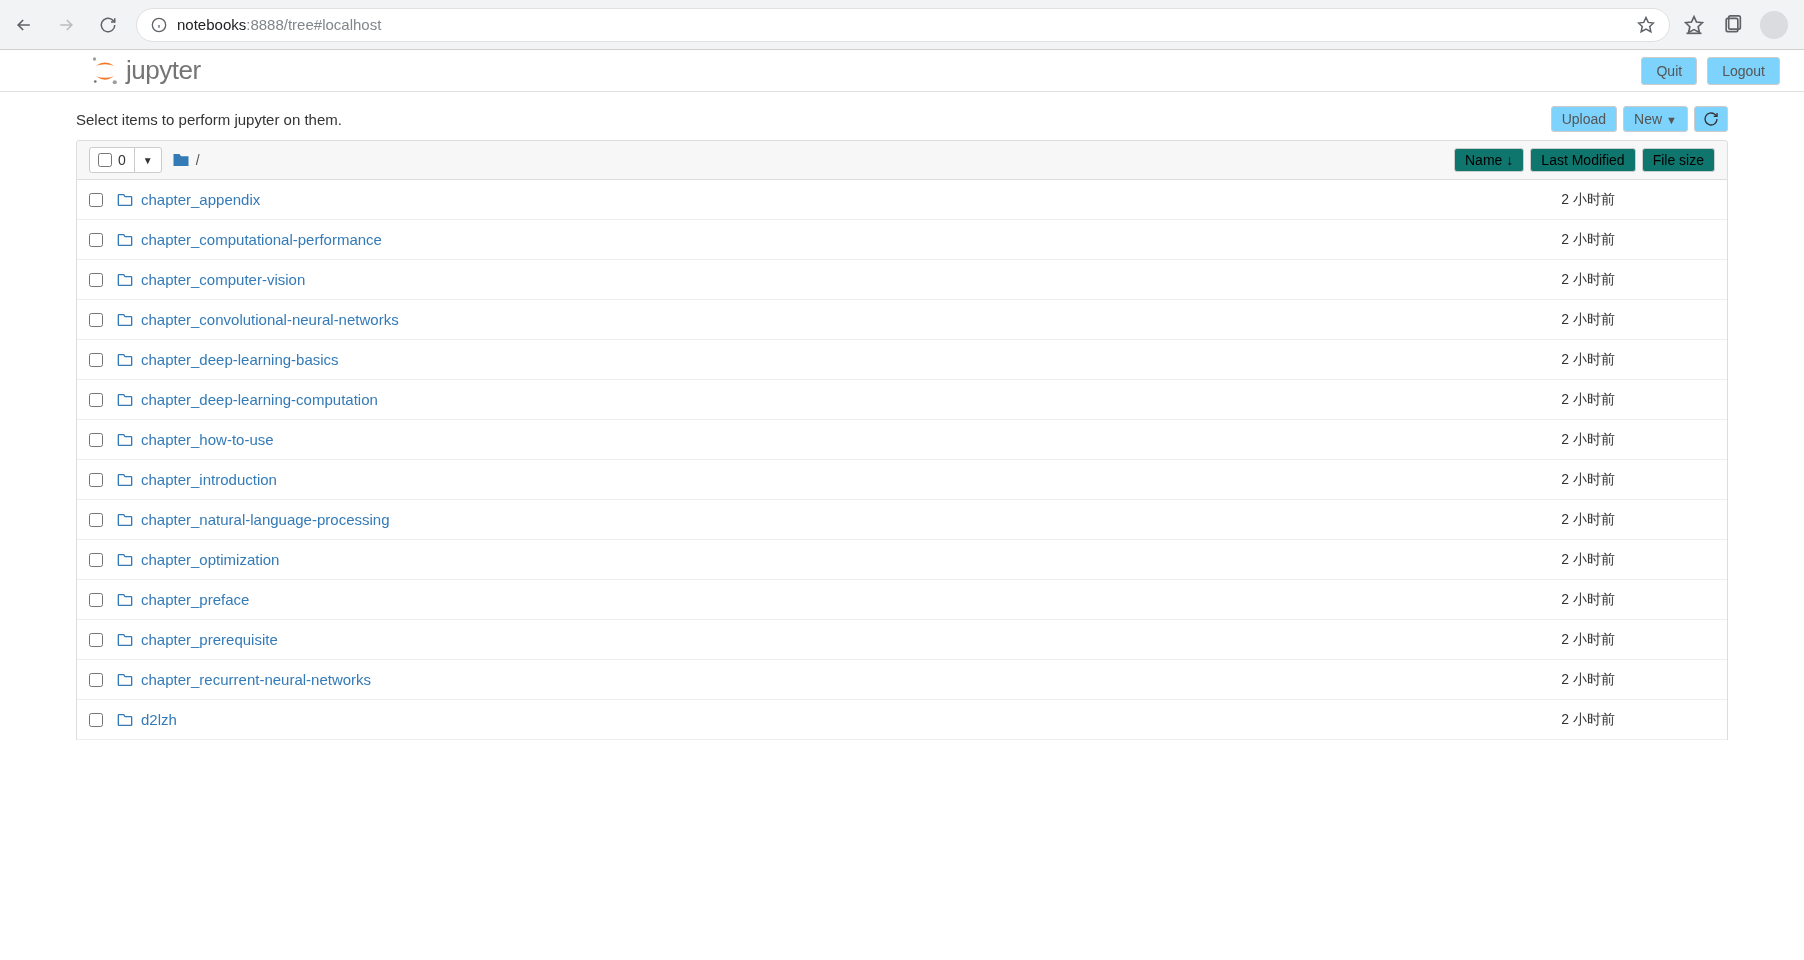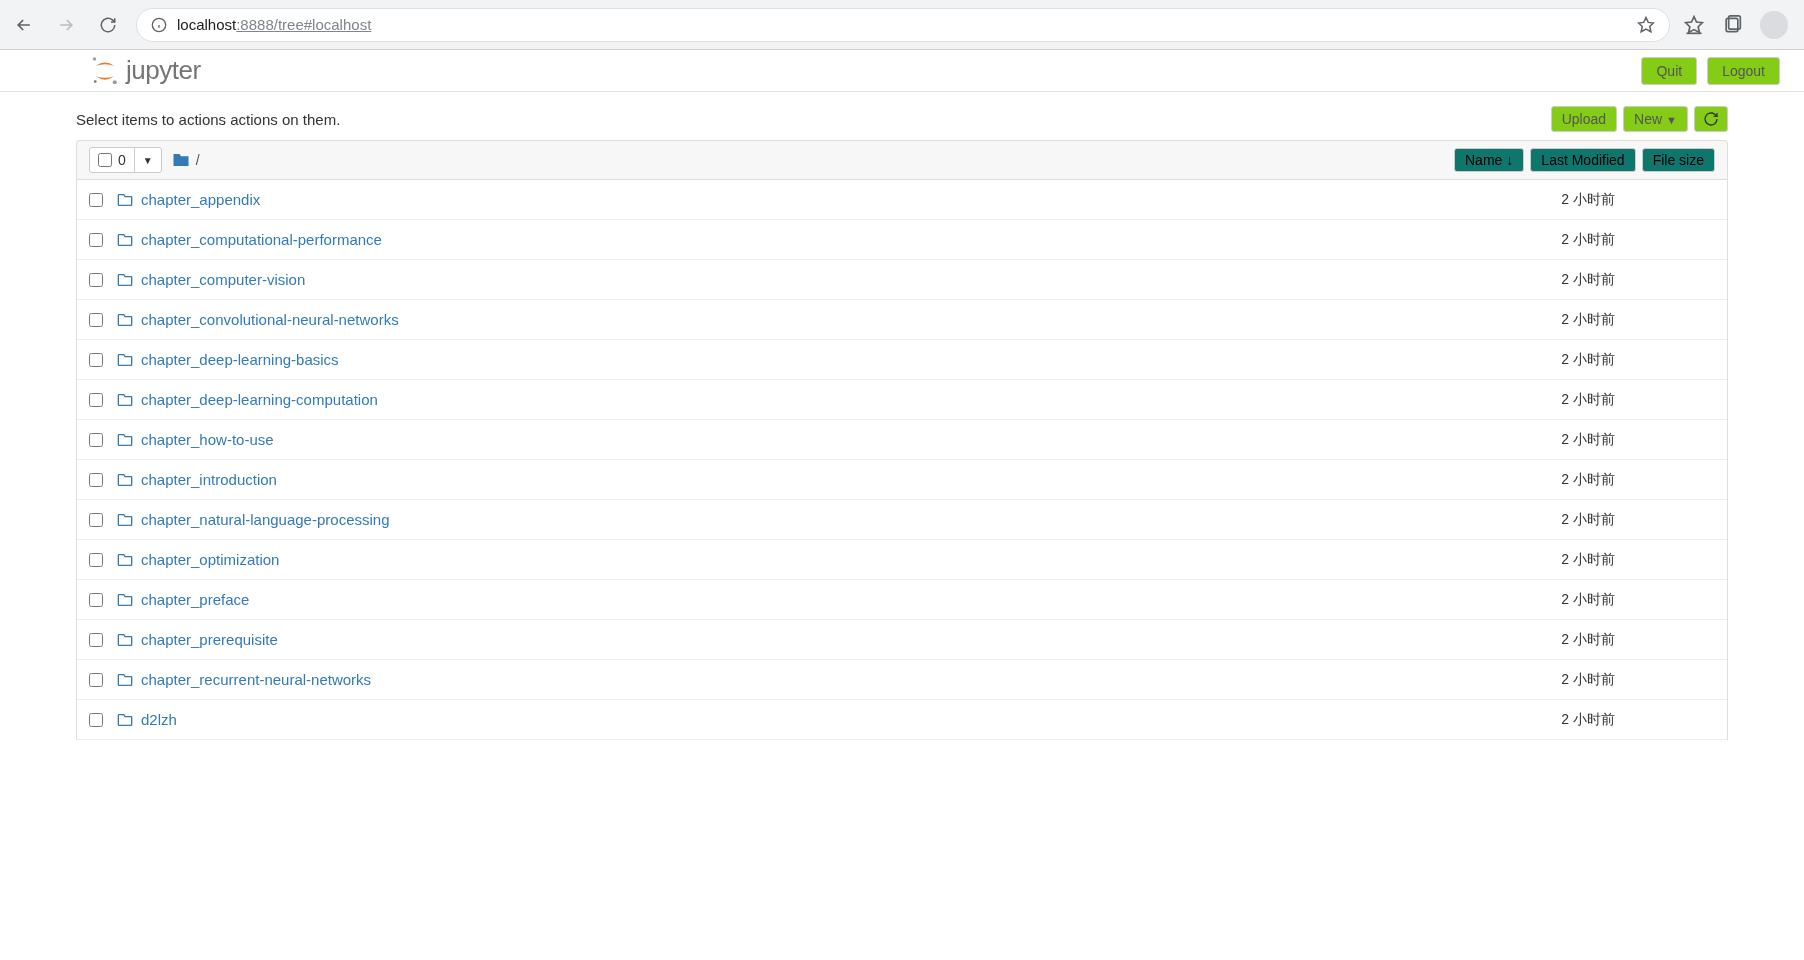--- a/index.html
+++ b/index.html
@@ -11,33 +11,33 @@
     padding: 0 10px; border-bottom: 1px solid #d0d0d0; gap: 14px;
   }
   .nav-btn { width: 28px; height: 28px; display:flex; align-items:center; justify-content:center; color:#5f6368; cursor:pointer; }
   .nav-btn.disabled { color: #bdbdbd; }
   .address-bar {
     flex: 1; height: 34px; background: #fff; border-radius: 17px;
     display:flex; align-items:center; padding: 0 14px; gap: 10px;
     color: #5f6368; border:1px solid #e0e0e0;
   }
   .address-text { flex:1; color:#202124; font-size:15px; }
-  .address-text .dim { color:#80868b;text-decoration:underline; }
+  .address-text .dim { color:#80868b; }
   .chrome-icons { display:flex; gap:18px; align-items:center; color:#5f6368; padding-right:6px;}
   .avatar { width:28px;height:28px;border-radius:50%;background:#dadce0; }
 
   
   .jp-header {
     display:flex; align-items:center; justify-content:space-between;
     padding: 8px 24px 8px 90px; border-bottom: 1px solid #e0e0e0; height:42px;
   }
   .jp-logo { display:flex; align-items:center; gap:6px; }
   .jp-header-buttons { display:flex; gap:10px; }
   .btn {
-    border:1px solid #ccc; background:#84cc16; padding:5px 14px; font-size:14px;
+    border:1px solid #ccc; background:#7dd3fc; padding:5px 14px; font-size:14px;
     color:#555; border-radius:3px; cursor:pointer;
   }
 
   
   .container { padding: 0 76px; }
 
   
   .tabs { display:flex; border-bottom:1px solid #ddd; margin-top:22px; }
   .tab {
     padding:10px 16px; cursor:pointer; font-size:15px; color:#337ab7;
@@ -118,21 +118,21 @@
   </div>
   <div class="address-bar">
     <span>
       <svg width="16" height="16" viewBox="0 0 24 24" fill="none" stroke="#5f6368" stroke-width="2">
           <circle cx="12" cy="12" r="10"></circle>
           <line x1="12" y1="8" x2="12" y2="8"></line>
           <line x1="12" y1="12" x2="12" y2="16"></line>
         </svg>
     </span>
     <span class="address-text">
-      <span>localhost</span><span class="dim">:8888</span><span class="dim">/tree#localhost</span>
+      <span>notebooks</span><span class="dim">:8888</span><span class="dim">/tree#localhost</span>
     </span>
     <span>
       <svg width="18" height="18" viewBox="0 0 24 24" fill="none" stroke="#5f6368" stroke-width="2">
           <polygon points="12 2 15 8.5 22 9.3 17 14 18.5 21 12 17.5 5.5 21 7 14 2 9.3 9 8.5 12 2"></polygon>
         </svg>
     </span>
   </div>
   <div class="chrome-icons">
     <span>
       <svg width="20" height="20" viewBox="0 0 24 24" fill="none" stroke="#5f6368" stroke-width="2">
@@ -164,21 +164,21 @@
   <div class="jp-header-buttons">
     <button class="btn">Quit</button>
     <button class="btn">Logout</button>
   </div>
 </div>
 
 <div class="container">
 
 
   <div class="toolbar-row">
-    <div class="toolbar-hint">Select items to actions actions on them.</div>
+    <div class="toolbar-hint">Select items to perform jupyter on them.</div>
     <div class="toolbar-actions">
       <button class="btn btn-sm">Upload</button>
       <button class="btn btn-sm">
         <span>New</span><span class="caret-down">▼</span>
       </button>
       <button class="btn btn-sm refresh-btn">
         <svg width="16" height="16" viewBox="0 0 24 24" fill="none" stroke="#333" stroke-width="2">
             <path d="M21 12a9 9 0 1 1-3.5-7.1L21 8"></path>
             <path d="M21 3v5h-5"></path>
           </svg>

